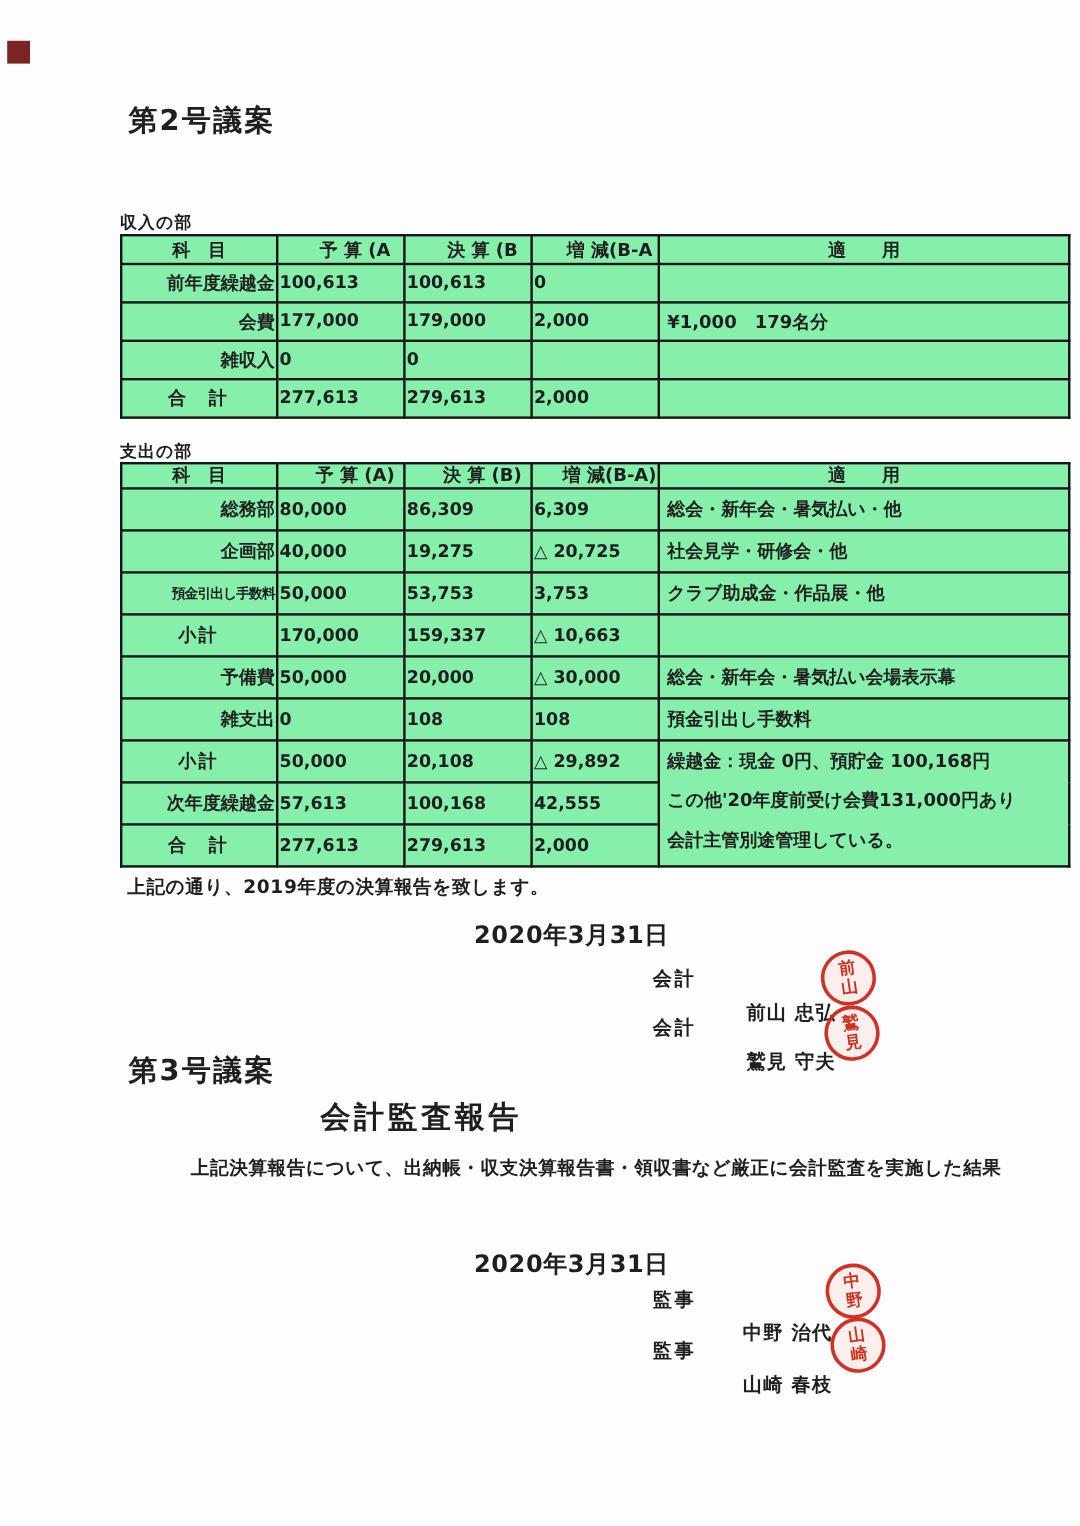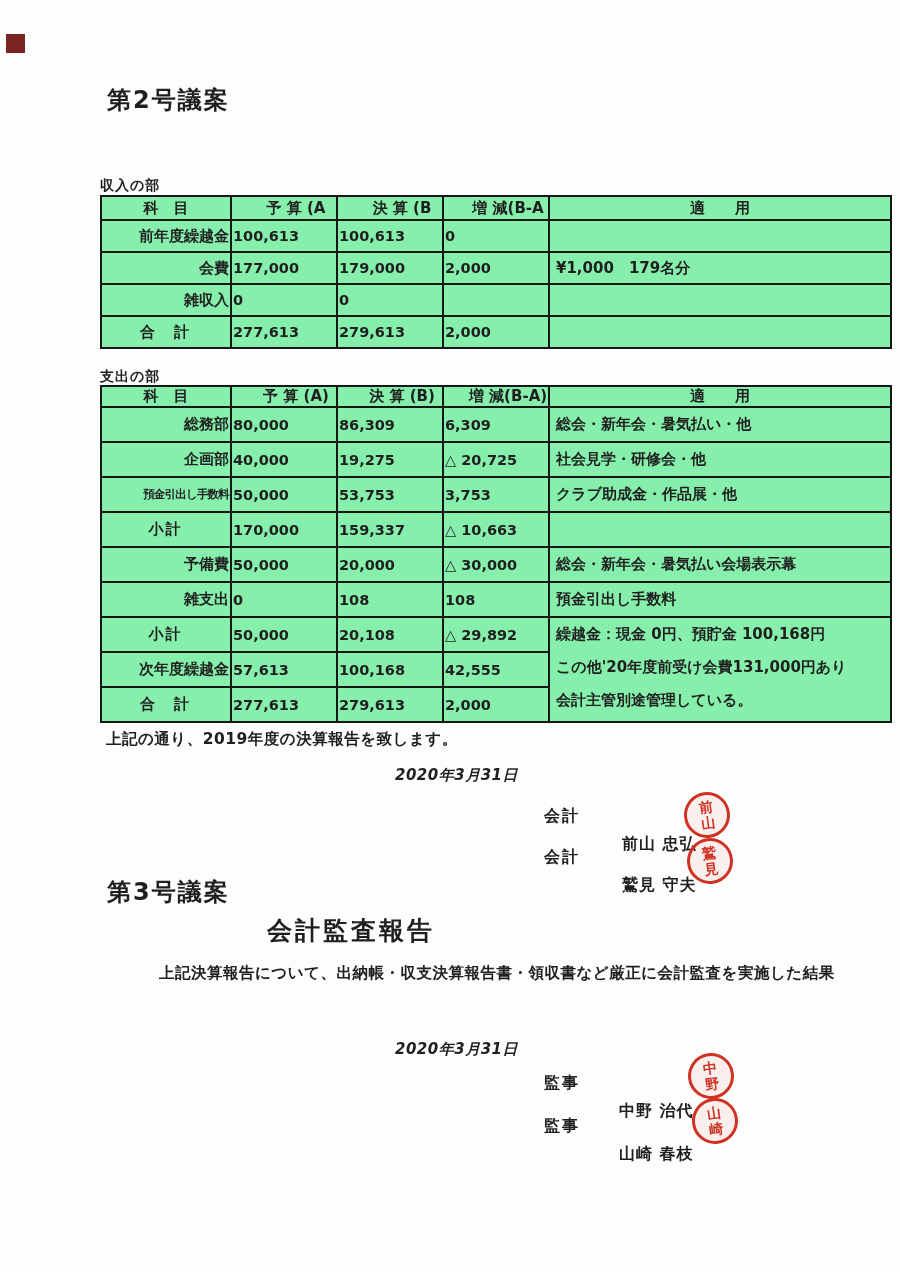--- a/index.html
+++ b/index.html
@@ -22,21 +22,21 @@
   .t-income th{height:22px;} .t-income td{height:28px;}
   .t-expense th{height:19px;} .t-expense td{height:31px;}
   td.item{font-size:15px;padding-left:5px;text-align:right;}
   td.item.center{text-align:center;padding-left:0;letter-spacing:2px;}
   td.item.small{font-size:11.5px;padding-left:2px;letter-spacing:-0.8px;}
   td.num{font-size:14.5px;text-align:left;padding-right:6px;font-family:"DejaVu Sans",sans-serif;}
   td.note{font-size:15px;text-align:left;padding-left:6px;}
   td.note-merged{vertical-align:top;padding:0 0 0 6px;font-size:15px;text-align:left;}
   td.note-merged div{height:33px;line-height:33px;white-space:nowrap;}
   .statement{font-size:15.5px;letter-spacing:0.5px;}
-  .date-line{font-size:15px;letter-spacing:0.5px;font-style:italic;}
+  .date-line{font-size:20px;letter-spacing:0.5px;}
   .sig-role{font-size:16px;letter-spacing:2px;}
   .sig-name{font-size:16px;letter-spacing:1px;margin-top:28px;}
   .seal{
     position:absolute;width:40px;height:40px;border:3px solid #cf3223;border-radius:50%;
     color:#cf3223;display:flex;align-items:center;justify-content:center;
     transform:rotate(-8deg);background:rgba(223,60,40,0.07);
   }
   .seal span{display:block;width:17px;font-size:14px;line-height:1.15;text-align:center;
     word-break:break-all;font-weight:bold;}
   .audit-heading{font-size:25px;letter-spacing:3px;}

